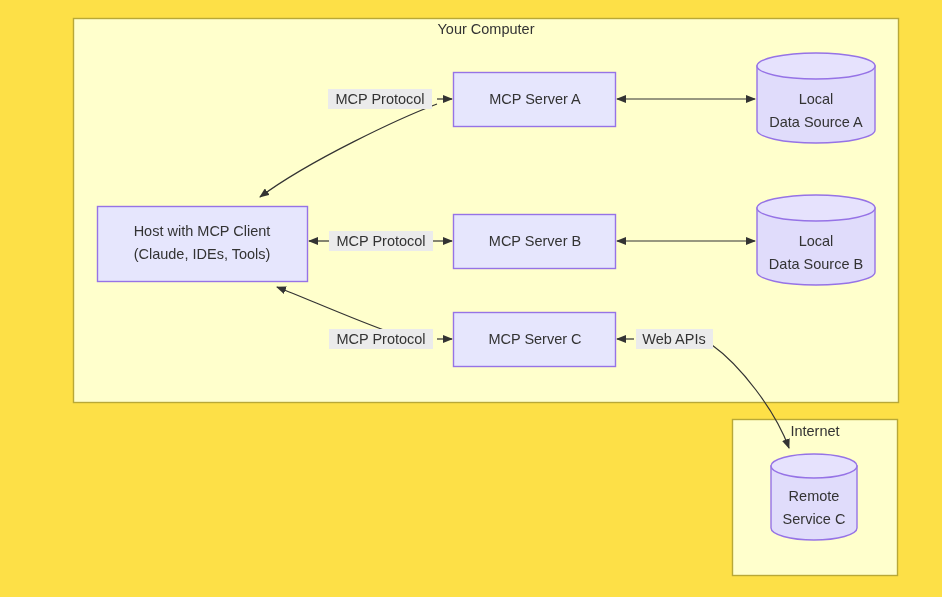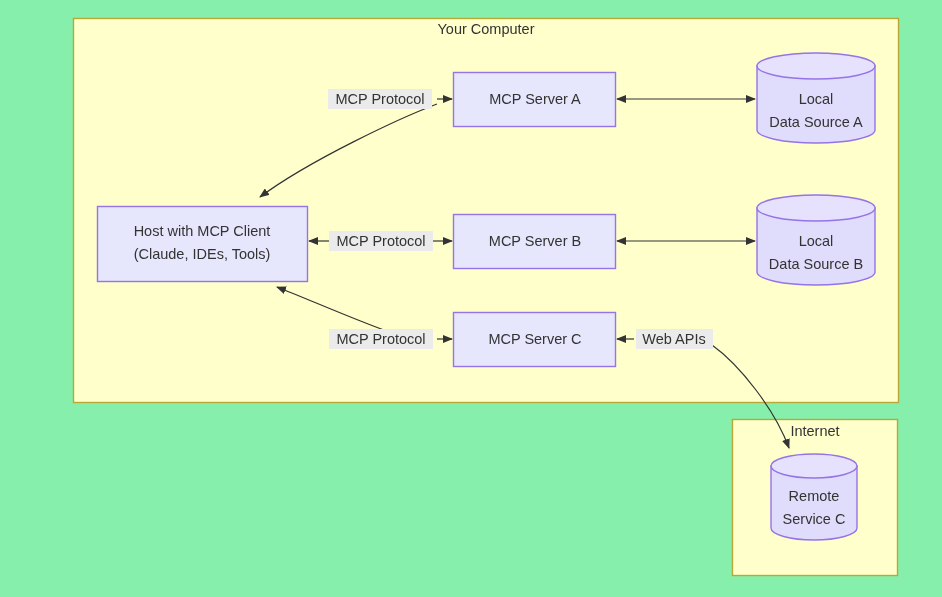--- a/index.html
+++ b/index.html
@@ -10,21 +10,21 @@
   body {
     width: 942px;
     height: 597px;
     font-family: "Liberation Sans", sans-serif;
     overflow: hidden;
   }
   #diagram-root {
     position: relative;
     width: 942px;
     height: 597px;
-    background: #86efac;
+    background: #fde047;
   }
   svg#diagram-canvas {
     position: absolute;
     top: 0;
     left: 0;
     width: 942px;
     height: 597px;
   }
   .node-text {
     font-family: "Liberation Sans", sans-serif;

